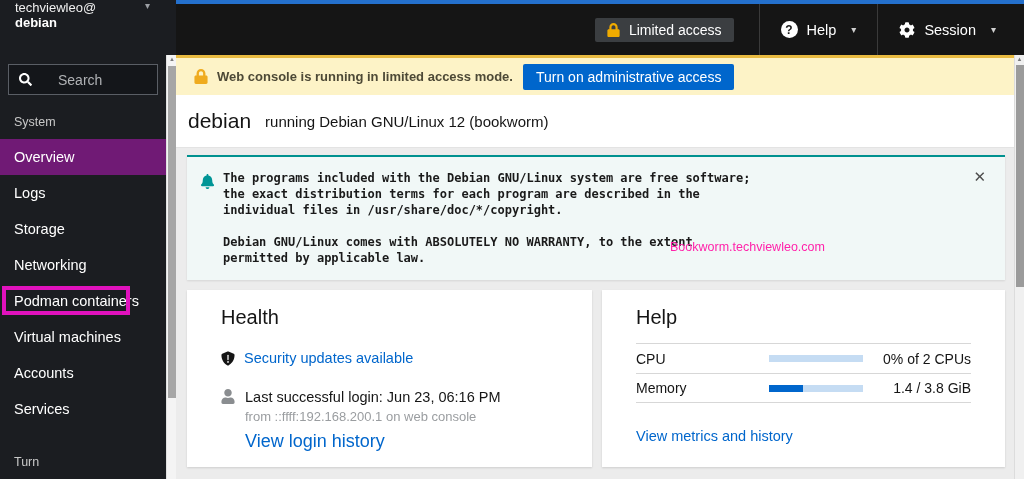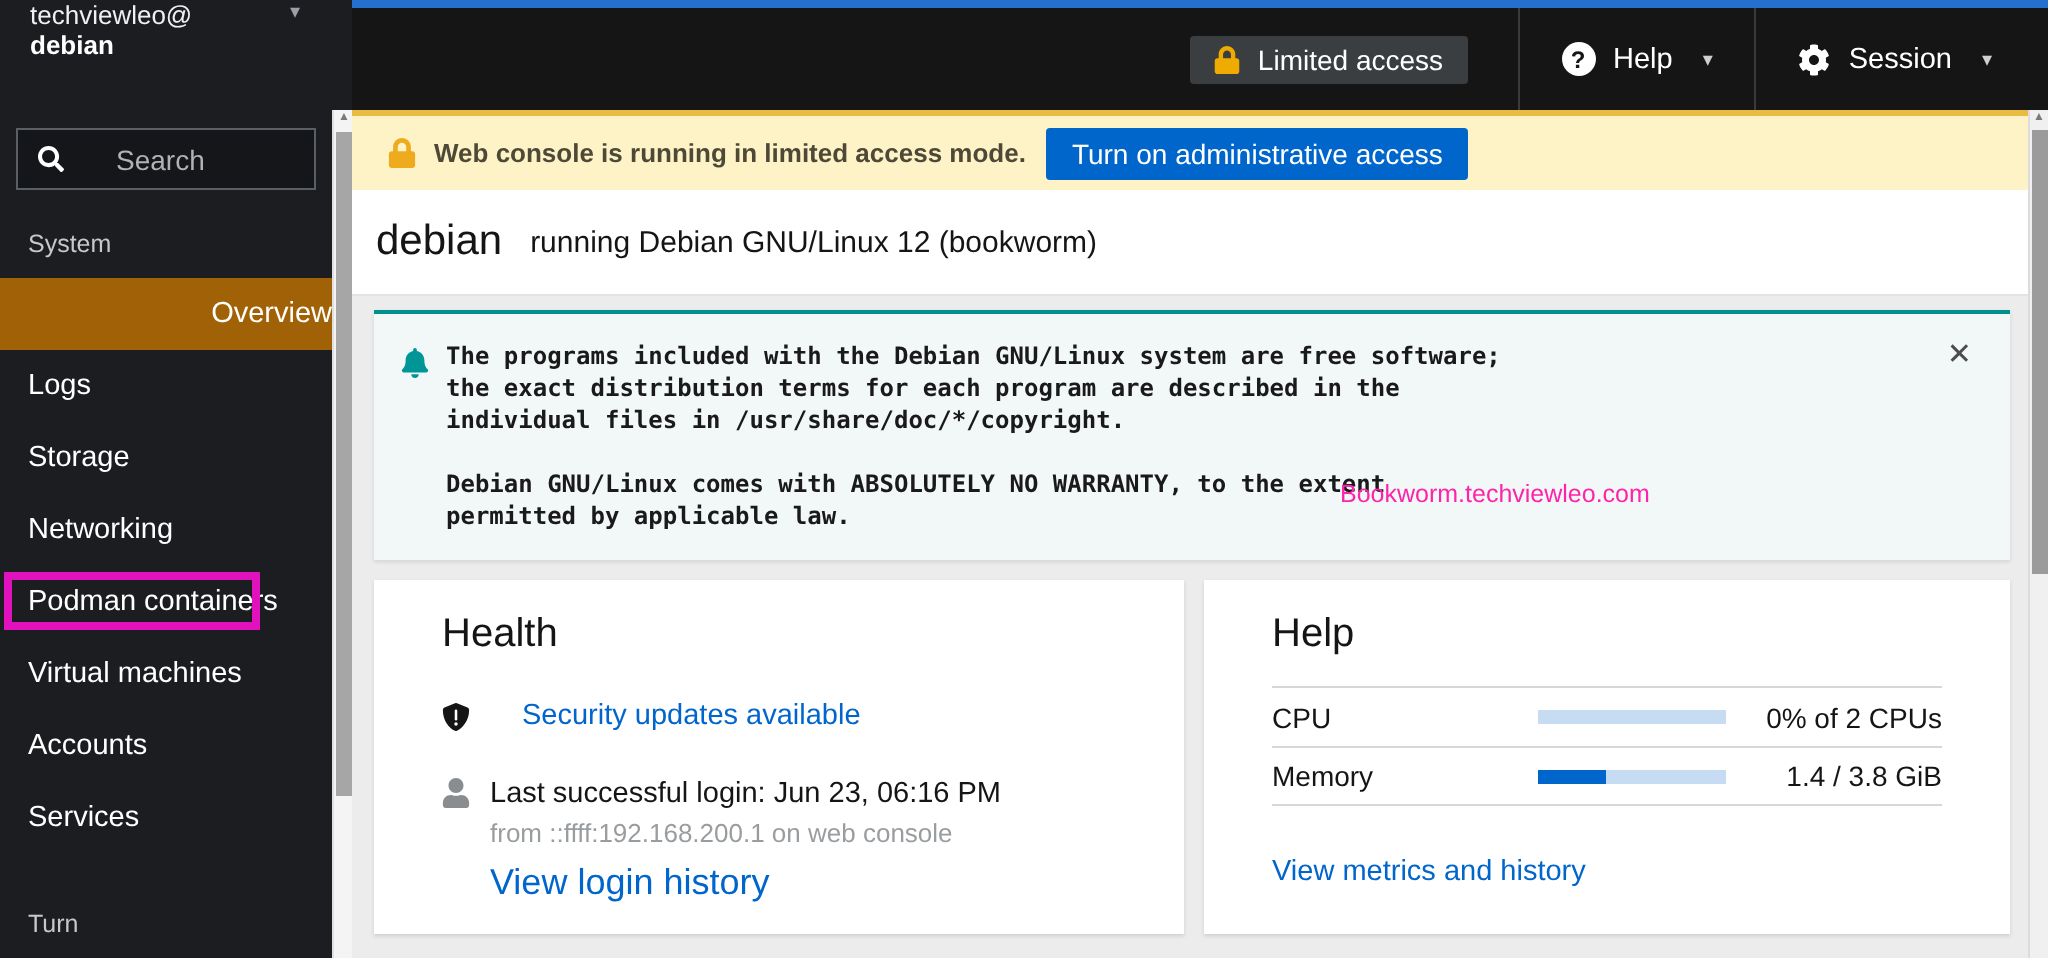--- a/index.html
+++ b/index.html
@@ -13,21 +13,21 @@
   .user-block { flex:1; }
   .user-line { color:#f0f0f0; font-size:13px; line-height:15px; }
   .host-line { color:#fff; font-size:13px; font-weight:bold; line-height:16px; }
   .hdr-caret { color:#9c9fa4; font-size:10px; margin-right:14px; }
   .search-box { margin:9px 18px 0 8px; height:31px; border:1px solid #5a5e65; background:#14161a; display:flex; align-items:center; padding:0 10px; gap:24px; }
   .search-box svg { flex:none; }
   .search-box input { flex:1; min-width:0; background:transparent; border:none; outline:none; color:#e8e8e8; font-size:14px; font-family:"Liberation Sans",sans-serif; }
   .search-box input::placeholder { color:#b0b2b5; }
   .section-label { margin:20px 0 10px 14px; font-size:12.5px; color:#c8c8c8; }
   .nav-item { position:relative; width:166px; height:36px; line-height:36px; padding-left:14px; font-size:14.5px; color:#fff; cursor:pointer; }
-  .nav-item.selected { background:#a16207;text-align:right; }
+  .nav-item.selected { background:#701a75; }
   .podman-annotation { position:absolute; left:2px; top:3px; width:128px; height:29px; border:4px solid #e112bd; pointer-events:none; }
   .section-label.tools { margin-top:28px; }
 
   
   .side-scroll { position:absolute; right:0; top:55px; width:10px; height:424px; background:#f4f4f4; border-left:1px solid #e0e0e0; }
   .side-scroll .sb-arrow { position:absolute; top:1px; left:0; width:10px; text-align:center; font-size:6px; color:#7a7a7a; }
   .side-scroll .sb-thumb { position:absolute; left:1px; top:11px; width:8px; height:332px; background:#a6a6a6; }
 
   
   .masthead { position:absolute; left:176px; top:0; width:848px; height:55px; background:#151515; border-top:4px solid #2470cc; display:flex; align-items:center; justify-content:flex-end; }
@@ -55,21 +55,21 @@
   .alert-bell { position:absolute; left:13px; top:17px; }
   .alert pre { position:absolute; left:36px; top:13px; margin:0; font-family:"DejaVu Sans Mono",monospace; font-weight:bold; font-size:12px; line-height:16px; color:#1a1a1a; white-space:pre; }
   .alert-close { position:absolute; right:19px; top:11px; color:#4d4d4d; font-size:15px; cursor:pointer; }
   .watermark { position:absolute; left:483px; top:83px; color:#ff22aa; font-size:12.5px; }
 
   .card { position:absolute; top:142px; height:177px; background:#fff; box-shadow:0 1px 2px rgba(0,0,0,0.13); padding:16px 34px; }
   .card-title { font-size:20px; font-weight:500; color:#151515; }
   .card.health { left:11px; width:405px; }
   .card.usage  { left:426px; width:403px; }
 
-  .health-row1 { margin-top:21px; display:flex; align-items:center; gap:26px; }
+  .health-row1 { margin-top:21px; display:flex; align-items:center; gap:9px; }
   .link { color:#0066cc; font-size:14.5px; cursor:pointer; text-decoration:none; }
   .health-row2 { margin-top:23px; display:flex; align-items:flex-start; gap:10px; }
   .login-main { font-size:14.5px; color:#151515; }
   .login-sub { margin:4px 0 0 24px; font-size:13px; color:#9a9da0; }
   .login-link { display:inline-block; margin:7px 0 0 24px; font-size:18px; }
 
   .usage-table { margin-top:14px; }
   .usage-row { display:flex; align-items:center; height:30px; border-top:1px solid #d7d7d7; }
   .usage-row:last-child { border-bottom:1px solid #d7d7d7; }
   .u-label { width:133px; font-size:14px; color:#151515; }

